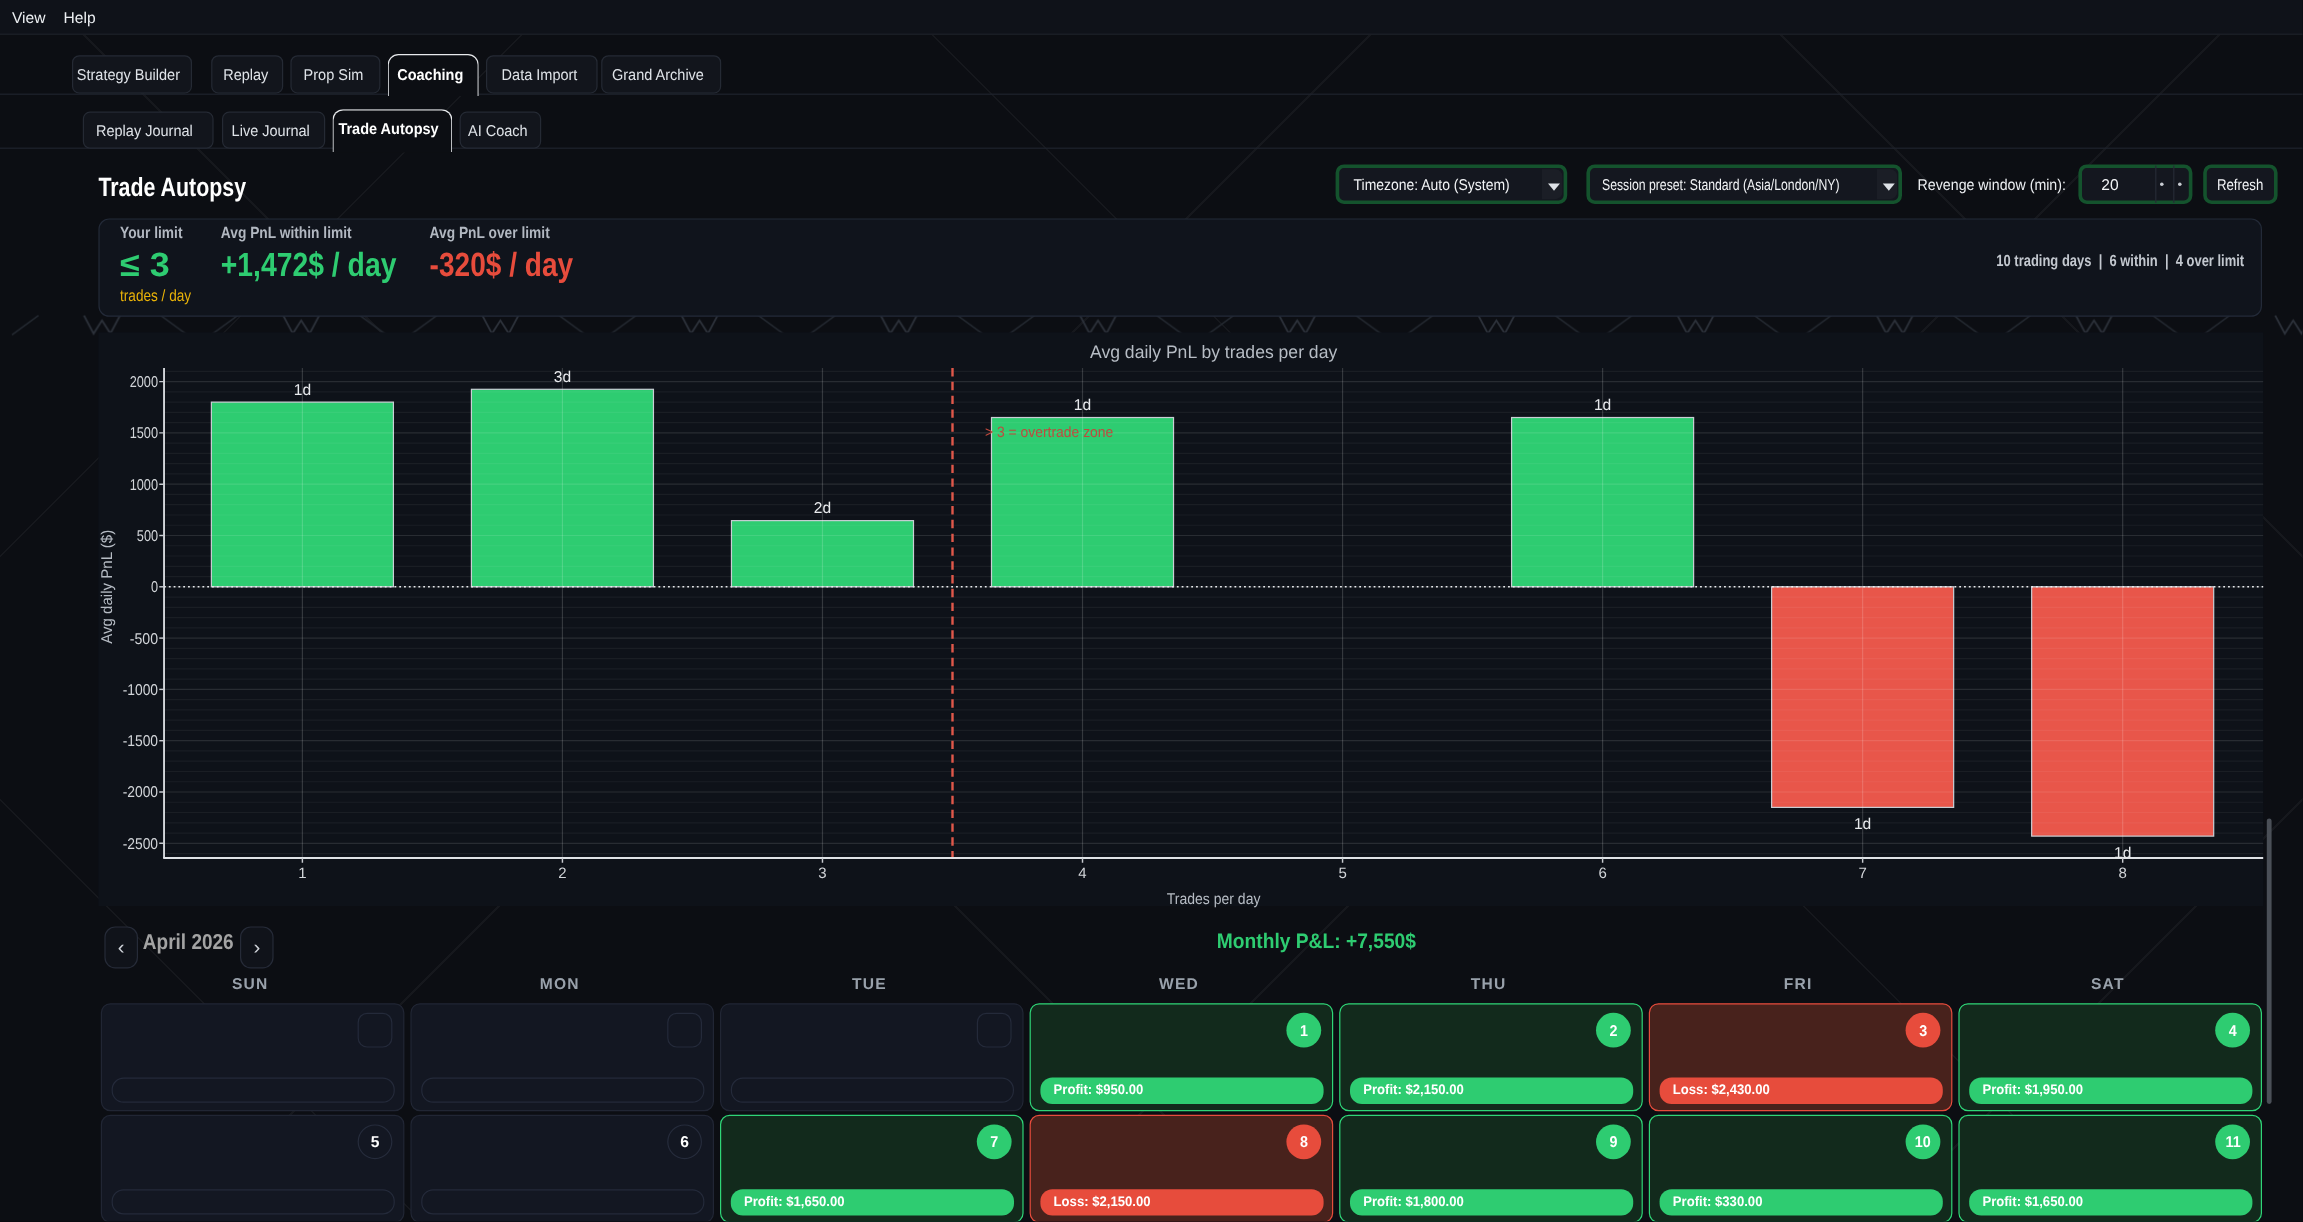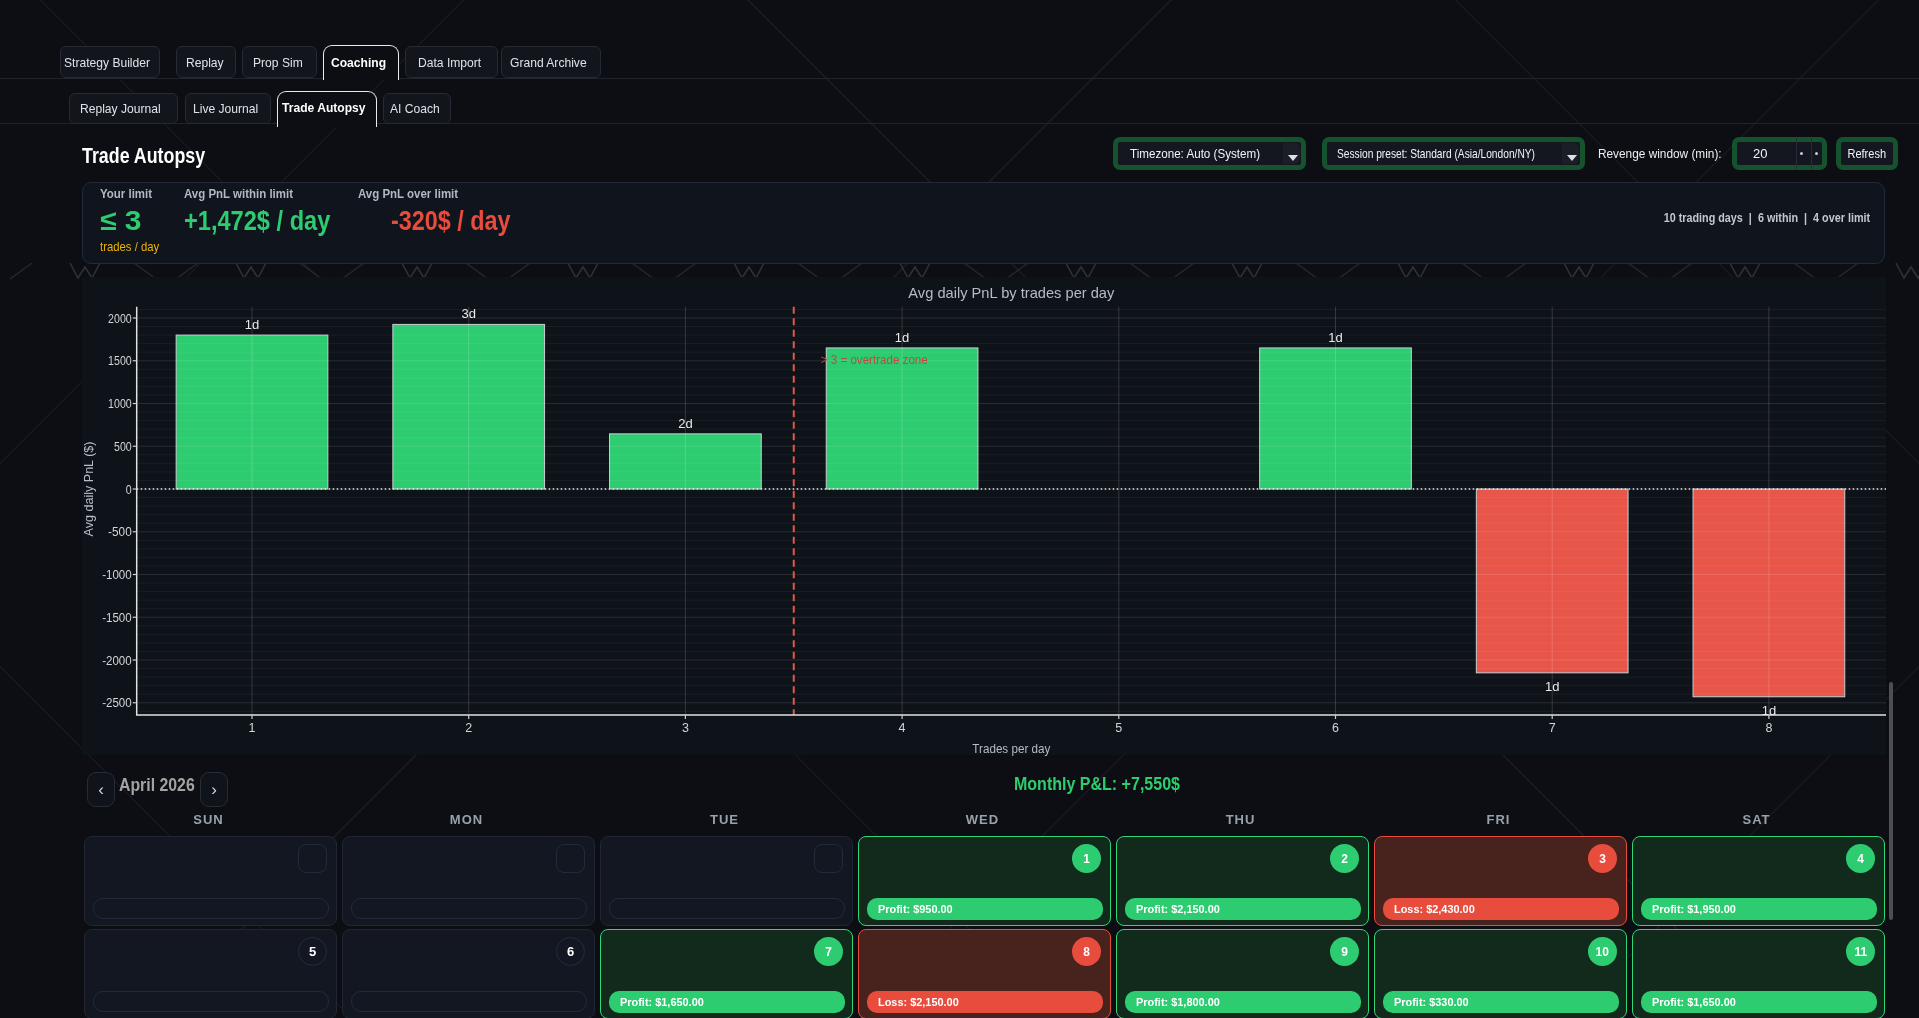--- a/index.html
+++ b/index.html
@@ -19,21 +19,21 @@
   .tab{position:absolute;background:#12151c;border:1px solid #252a34;border-radius:6px;
        box-sizing:border-box;color:#dfe3e8;font-size:13px;display:flex;align-items:center;justify-content:center;white-space:nowrap;z-index:2;}
   .tab.active{background:#0c0e13;border:1.5px solid #e8eaed;border-bottom:none;border-radius:9px 9px 0 0;z-index:5;font-weight:bold;color:#fff;}
   .tabline{position:absolute;height:1px;background:#1f242d;z-index:1;}
   .t1{top:46px;height:32px;}
   .t1.active{top:45px;height:35px;padding-bottom:2px;}
   .t2{top:92.5px;height:31px;}
   .t2.active{top:90.5px;height:36px;padding-bottom:4px;}
   
   #h1t{left:82px;top:142.8px;font-size:22px;font-weight:bold;color:#fff;}
-  .ctl{position:absolute;top:137px;height:33px;background:#14171f;border:5px solid #14532d;border-radius:7px;
+  .ctl{position:absolute;top:137px;height:33px;background:#14171f;border:3px solid #14532d;border-radius:7px;
        box-sizing:border-box;display:flex;align-items:center;font-size:13px;color:#f2f4f6;z-index:2;}
   .sel::after{content:"";position:absolute;right:1px;top:1px;bottom:1px;width:17px;background:rgba(255,255,255,0.03);border-radius:0 6px 6px 0;}
   .ctl .arr{position:absolute;right:3px;top:13px;width:0;height:0;border-left:5.5px solid transparent;
        border-right:5.5px solid transparent;border-top:6.5px solid #dde1e6;z-index:2;}
   
   #stats{left:82px;top:182px;width:1803px;height:82px;background:#10141c;border:1px solid #232a38;border-radius:9px;box-sizing:border-box;z-index:2;}
   .slabel{position:absolute;font-size:13.5px;font-weight:bold;color:#b2b8c1;z-index:3;line-height:1;}
   .sbig{position:absolute;font-weight:bold;font-size:28px;z-index:3;line-height:1;}
   .green{color:#2ecc71;} .red{color:#e74c3c;}
   
@@ -71,20 +71,24 @@
     <defs>
       <pattern id="zz" width="166" height="22" patternUnits="userSpaceOnUse">
         <polyline points="70,3 78,18 85,7 92,18 100,3" fill="none" stroke="#2c313a" stroke-width="1.5"></polyline>
         <line x1="10" y1="19" x2="32" y2="3" stroke="#232830" stroke-width="1.2"></line>
         <line x1="134" y1="3" x2="156" y2="19" stroke="#232830" stroke-width="1.2"></line>
       </pattern>
     </defs>
     <rect x="0" y="0" width="1919" height="22" fill="url(#zz)"></rect>
   </svg>
 
+  <div id="menubar" class="abs">
+      <span style="left:10px">View</span>
+      <span style="left:53px">Help</span>
+    </div>
 
   <div class="tabline" style="left:0;top:77.5px;width:1919px;"></div>
   <div class="tab t1" style="left:60px;width:100px;">
       <span class="sx" style="transform:scaleX(.93)">Strategy Builder</span>
     </div>
   <div class="tab t1" style="left:176px;width:60px;">
       <span class="sx" style="transform:scaleX(.93)">Replay</span>
     </div>
   <div class="tab t1" style="left:242px;width:75px;">
       <span class="sx" style="transform:scaleX(.93)">Prop Sim</span>
@@ -132,21 +136,21 @@
       <span class="sx" style="transform:scaleX(.85);transform-origin:50% 50%;">Refresh</span>
     </div>
 
   <div id="stats" class="abs"></div>
   <div class="slabel" style="left:100px;top:187px;"><span class="sx" style="transform:scaleX(.85)">Your limit</span></div>
   <div class="sbig green" style="left:100px;top:206.6px;"><span class="sx" style="transform:scaleX(1.07)">≤ 3</span></div>
   <div class="abs" style="left:100px;top:240.4px;font-size:13.5px;color:#eab308;line-height:1;z-index:3;"><span class="sx" style="transform:scaleX(.84)">trades / day</span></div>
   <div class="slabel" style="left:184px;top:187px;"><span class="sx" style="transform:scaleX(.85)">Avg PnL within limit</span></div>
   <div class="sbig green" style="left:184px;top:206.6px;"><span class="sx" style="transform:scaleX(.843)">+1,472$ / day</span></div>
   <div class="slabel" style="left:358px;top:187px;"><span class="sx" style="transform:scaleX(.85)">Avg PnL over limit</span></div>
-  <div class="sbig red" style="left:358px;top:206.6px;margin-left:33px;"><span class="sx" style="transform:scaleX(.835)">-320$ / day</span></div>
+  <div class="sbig red" style="left:358px;top:206.6px;"><span class="sx" style="transform:scaleX(.835)">-320$ / day</span></div>
   <div class="slabel" style="left:1603px;top:211px;width:267px;text-align:right;color:#c3c8cf;"><span class="sx" style="transform:scaleX(.8);transform-origin:100% 50%;">10 trading days &nbsp;|&nbsp; 6 within &nbsp;|&nbsp; 4 over limit</span></div>
 
   <div id="chartpanel" class="abs"></div>
   <svg id="chart" class="abs" style="left:0;top:277px;z-index:2;" width="1919" height="490">
       <rect x="176.15" y="58.099999999999994" width="151.7" height="153.9" fill="#2ecc71" stroke="#c9ced4" stroke-width="1"></rect>
       <rect x="392.85" y="47.412499999999994" width="151.7" height="164.5875" fill="#2ecc71" stroke="#c9ced4" stroke-width="1"></rect>
       <rect x="609.55" y="156.8525" width="151.7" height="55.14750000000001" fill="#2ecc71" stroke="#c9ced4" stroke-width="1"></rect>
       <rect x="826.2499999999999" y="70.92499999999998" width="151.7" height="141.07500000000002" fill="#2ecc71" stroke="#c9ced4" stroke-width="1"></rect>
       <rect x="1259.65" y="70.92499999999998" width="151.7" height="141.07500000000002" fill="#2ecc71" stroke="#c9ced4" stroke-width="1"></rect>
       <rect x="1476.35" y="212" width="151.7" height="183.82500000000005" fill="#e8564a" stroke="#c9ced4" stroke-width="1"></rect>

